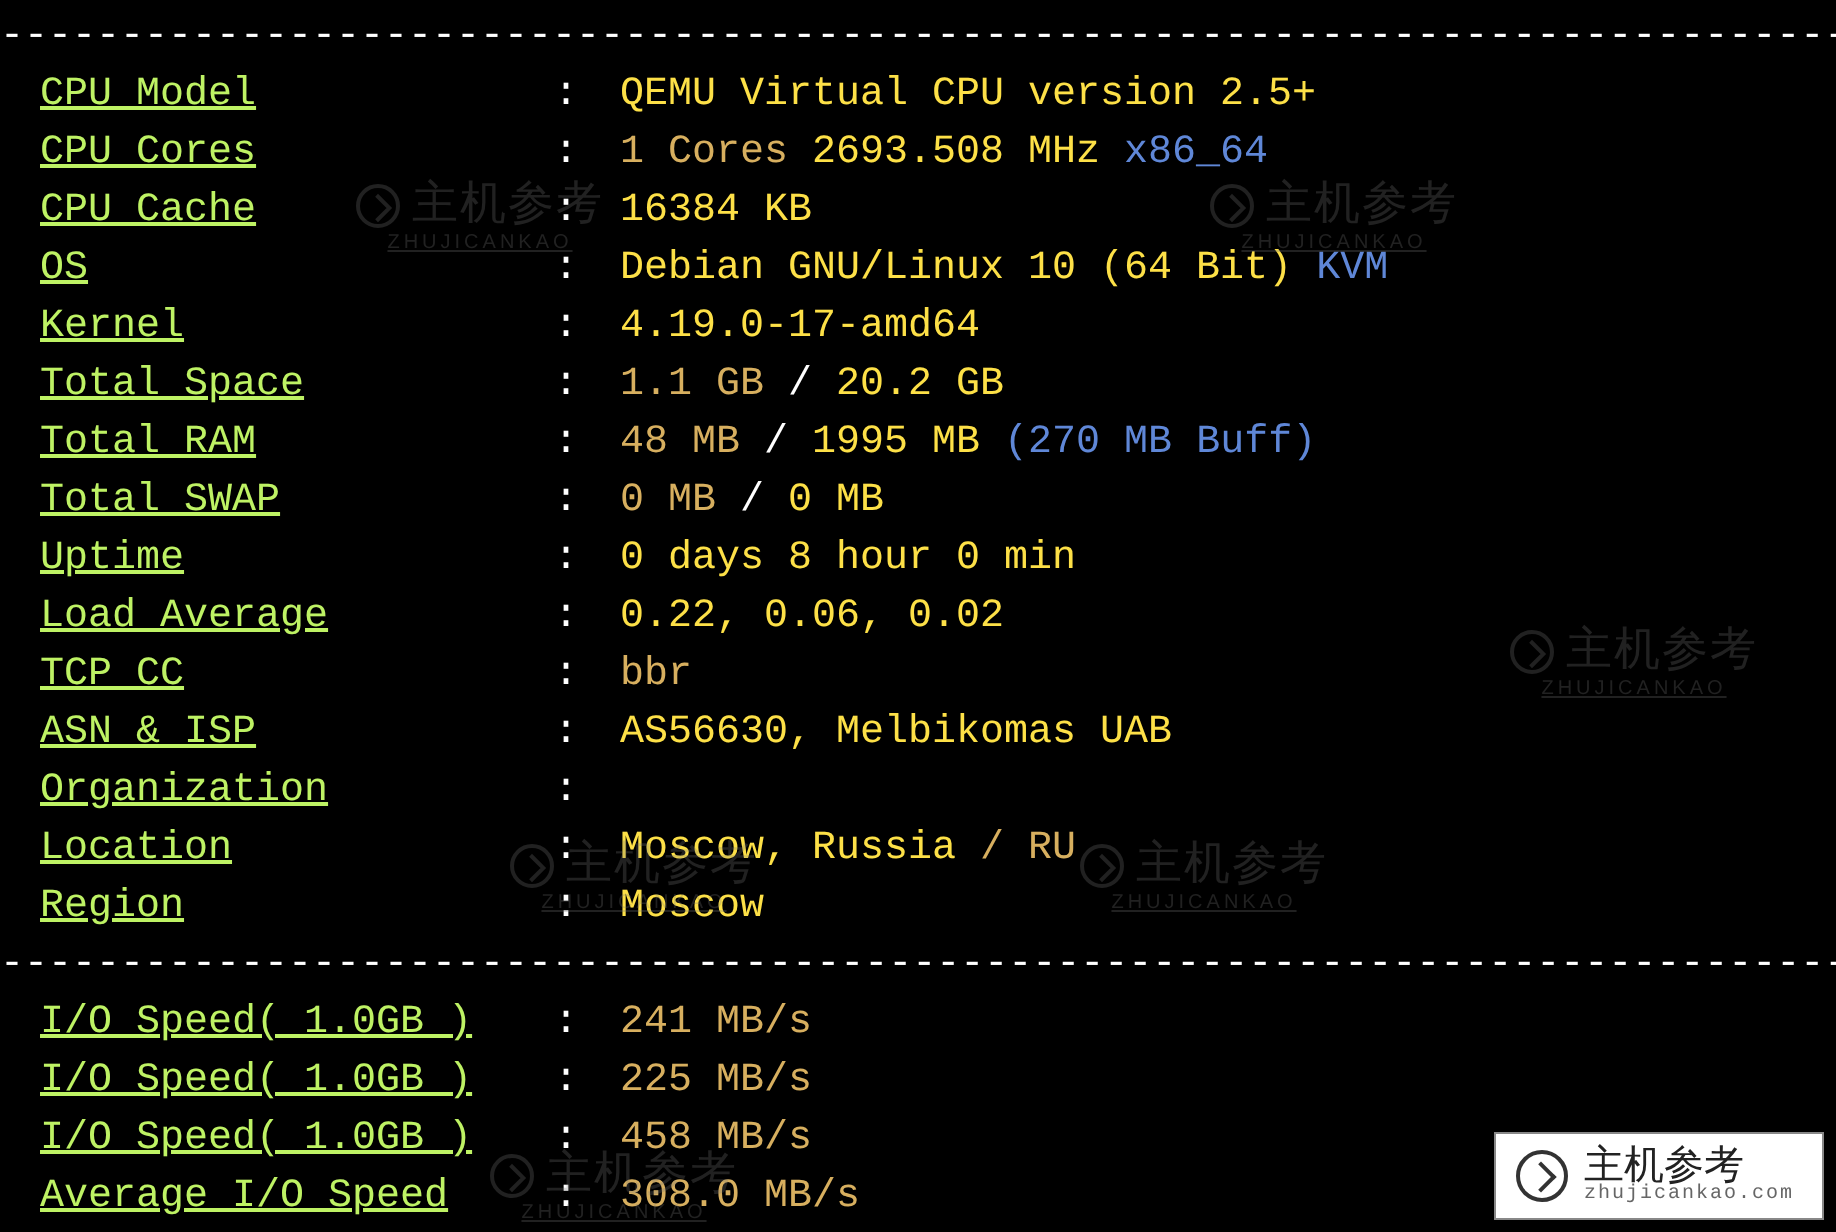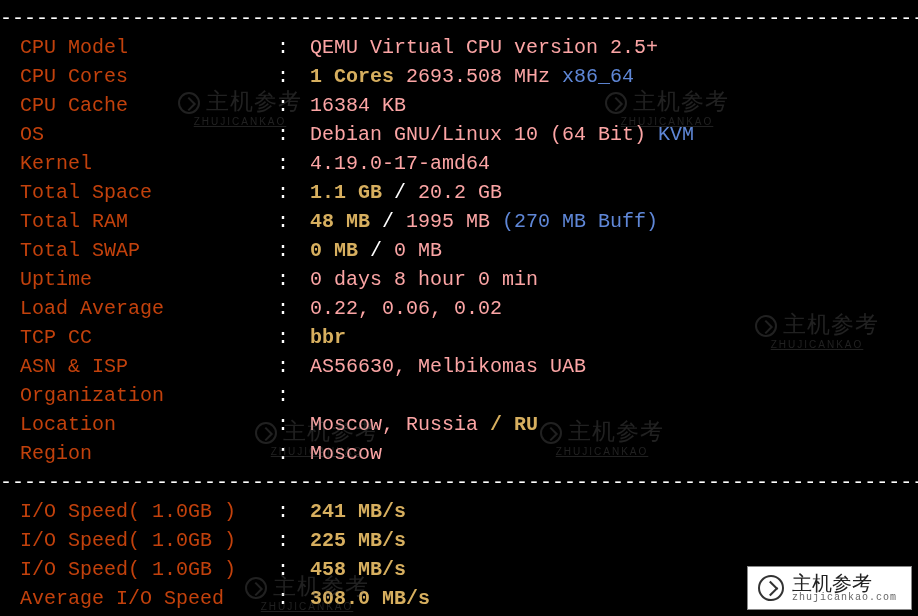--- a/index.html
+++ b/index.html
@@ -24,34 +24,35 @@
       white-space: nowrap;
       overflow: hidden;
       padding-left: 0;
     }
     .row {
       display: flex;
       padding-left: 20px;
       white-space: pre;
     }
     .label {
-      color: #c2410c;
+      color: #bef264;
       width: 257px;
       flex-shrink: 0;
+      text-decoration: underline;
     }
     .colon {
       color: #ffffff;
       width: 33px;
       flex-shrink: 0;
     }
     .value {
       flex: 1;
     }
-    .cyan { color: #fca5a5; }
-    .yellow { color: #d7af5f; font-weight: bold; }
+    .cyan { color: #fde047; }
+    .yellow { color: #d7af5f; }
     .blue { color: #5f87d7; }
     .white { color: #ffffff; }
     
     .watermark {
       position: absolute;
       color: rgba(120, 120, 120, 0.28);
       font-size: 22px;
       font-family: sans-serif;
       pointer-events: none;
       display: flex;

